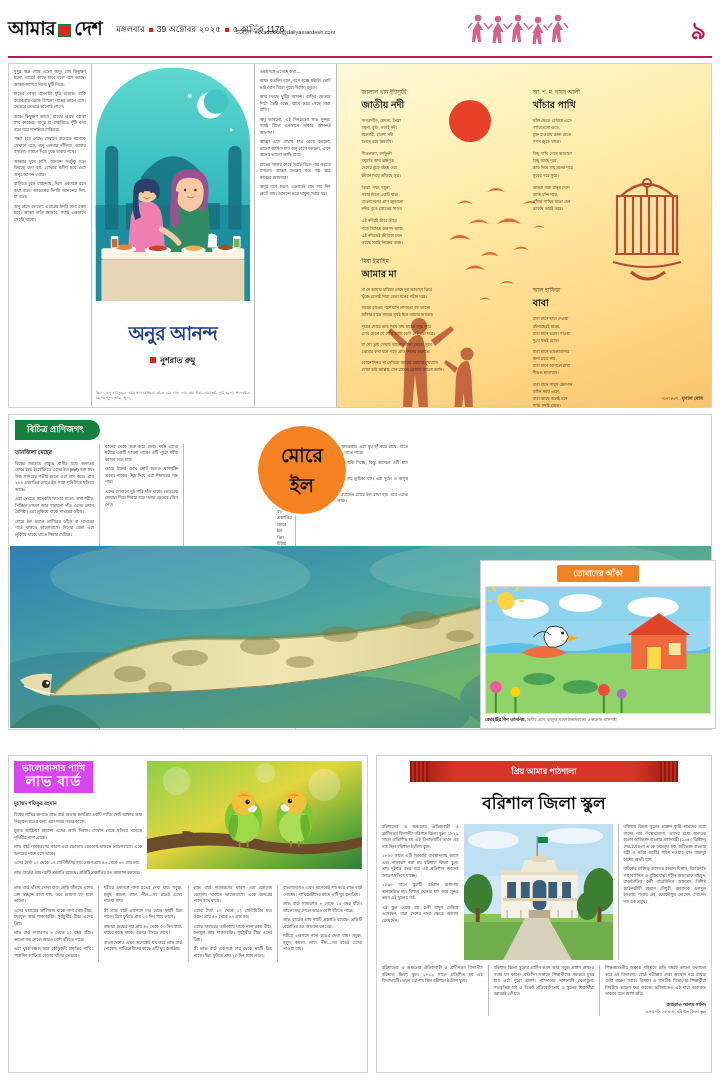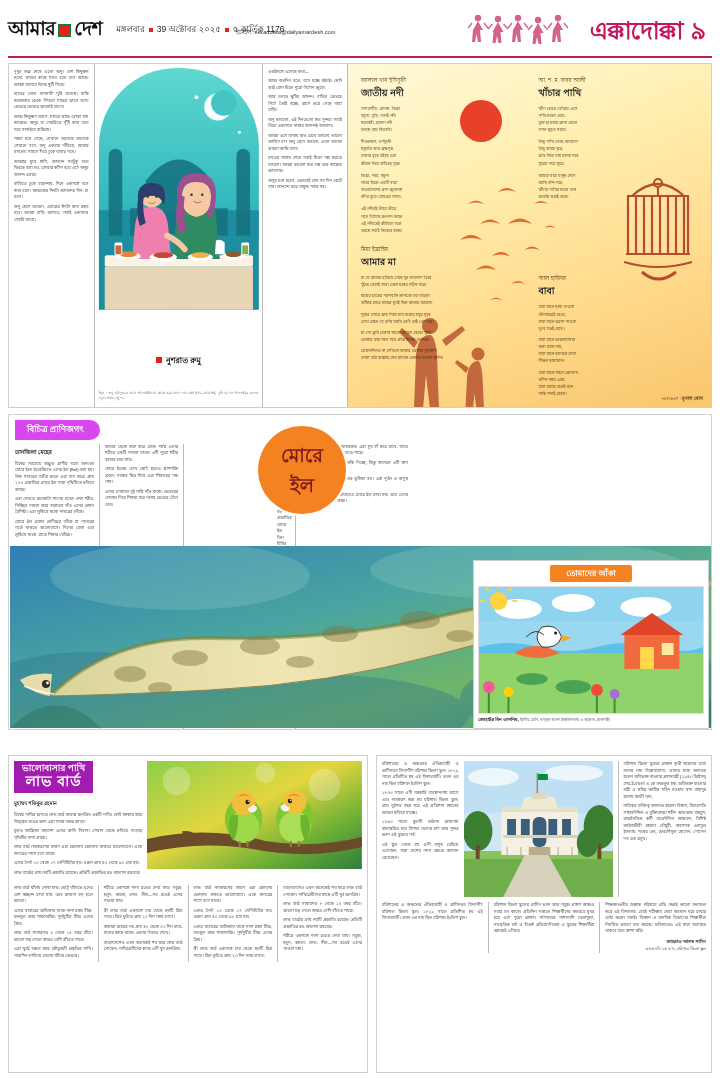--- a/index.html
+++ b/index.html
@@ -33,21 +33,21 @@
   .col-rule{border-left:0.6px solid #bbb;}
   .body-text{font-size:4.2px;line-height:1.55;color:#1a1a1a;text-align:justify;}
   .body-text p{margin:0 0 3px 0;}
 
   
   .topblock{display:flex;height:345px;border:0.8px solid #cfcfcf;box-sizing:border-box;}
   .tb-col{padding:5px 5px;box-sizing:border-box;}
   .tb-c1{width:86px;}
   .tb-art{width:172px;position:relative;padding:0;}
   .tb-c3{width:86px;}
-  .poemzone{width:362px;background:linear-gradient(160deg,#fff9d9 0%,#ffeeae 35%,#ffd98a 70%,#f8c56c 100%);position:relative;overflow:hidden;padding:4px;}
+  .poemzone{width:362px;background:linear-gradient(160deg,#fff9d9 0%,#ffeeae 35%,#ffd98a 70%,#f8c56c 100%);position:relative;overflow:hidden;padding:16px;}
 
   .illus{position:absolute;inset:0;}
   .headline{position:absolute;left:0;right:0;bottom:40px;text-align:center;}
   .headline .h{font-size:19px;font-weight:bold;color:#1d3f8f;letter-spacing:-.5px;}
   .headline .byl{font-size:8px;font-weight:bold;color:#111;margin-top:3px;display:flex;align-items:center;justify-content:center;gap:4px;}
   .cap-illus{position:absolute;left:4px;right:4px;bottom:5px;font-size:3.6px;color:#444;text-align:justify;line-height:1.5;}
 
   .poemcols{display:flex;height:100%;position:relative;z-index:2;}
   .pcol{width:50%;padding:8px 9px;box-sizing:border-box;}
   .poem{margin-bottom:11px;}
@@ -56,42 +56,42 @@
   .poem .plines{font-size:4.1px;line-height:1.75;color:#30230f;}
   .credit{position:absolute;right:8px;bottom:4px;font-size:4.4px;color:#4a3310;z-index:3;}
   .credit b{font-size:4.8px;}
 
   
   .sun{position:absolute;left:112px;top:36px;width:42px;height:42px;border-radius:50%;background:#e8412a;z-index:1;}
 
   
   .eelblock{margin-top:6px;border:0.8px solid #cfcfcf;box-sizing:border-box;height:316px;position:relative;overflow:hidden;}
   .eel-head{display:flex;}
-  .redtab{background:#d946ef;color:#fff;font-size:8.5px;font-weight:bold;padding:3px 16px 3px 12px;border-radius:0 14px 14px 0;margin:5px 0 0 6px;}
+  .redtab{background:#15803d;color:#fff;font-size:8.5px;font-weight:bold;padding:3px 16px 3px 12px;border-radius:0 14px 14px 0;margin:5px 0 0 6px;}
   .eel-cols{display:flex;padding:4px 6px 0 6px;box-sizing:border-box;}
   .ecol{width:84px;padding-right:5px;box-sizing:border-box;}
   .ecol.wide{width:118px;}
   .eauthor{font-size:5.6px;font-weight:bold;color:#111;margin:4px 0 4px 0;}
   .eelbadge{position:absolute;left:258px;top:426px;width:0;}
-  .badge-circle{width:88px;height:88px;border-radius:50%;background:#f58220;display:flex;flex-direction:column;align-items:center;justify-content:center;color:#7f1d1d;font-weight:bold;line-height:1;box-shadow:0 0 0 2px #fff;}
+  .badge-circle{width:88px;height:88px;border-radius:50%;background:#f58220;display:flex;flex-direction:column;align-items:center;justify-content:center;color:#0f172a;font-weight:bold;line-height:1;box-shadow:0 0 0 2px #fff;}
   .badge-circle .l1{font-size:19px;}
   .badge-circle .l2{font-size:19px;margin-top:11px;}
   .eelphoto{position:absolute;left:1px;right:1px;bottom:1px;height:182px;}
 
   
-  .kidsart{position:absolute;right:11px;top:560px;width:236px;border:0.8px solid #cfcfcf;box-sizing:border-box;background:#fff;padding:4px;}
+  .kidsart{position:absolute;right:4px;top:560px;width:236px;border:0.8px solid #cfcfcf;box-sizing:border-box;background:#fff;padding:4px;}
   .art-ribbon{display:flex;justify-content:center;}
   .ribbon{background:#f58220;color:#fff;font-size:8px;font-weight:bold;padding:2px 16px;border-radius:2px;position:relative;}
   .artimg{height:126px;margin-top:4px;position:relative;overflow:hidden;border:0.5px solid #ddd;}
   .artcap{font-size:3.8px;color:#333;margin-top:3px;line-height:1.45;}
   .artcap b{font-size:4.6px;color:#000;}
 
   
   .lovebird{position:absolute;left:8px;top:755px;width:360px;height:318px;border:0.8px solid #cfcfcf;box-sizing:border-box;padding:5px;}
-  .greenbox{background:#a21caf;color:#fff;padding:3px 8px 4px 8px;display:inline-block;text-align:center;line-height:1.1;}
+  .greenbox{background:#d946ef;color:#fff;padding:3px 8px 4px 8px;display:inline-block;text-align:center;line-height:1.1;}
   .greenbox .g1{font-size:9px;font-weight:bold;}
   .greenbox .g2{font-size:14px;font-weight:bold;letter-spacing:1px;}
   .lb-top{display:flex;gap:5px;}
   .lb-author{font-size:5px;font-weight:bold;color:#111;margin-top:7px;}
   .lb-photo{width:218px;height:108px;position:relative;overflow:hidden;}
   .lb-cols{display:flex;gap:5px;margin-top:6px;}
   .lb-cols .c{width:86px;}
 
   
   .school{position:absolute;right:8px;top:755px;width:336px;height:318px;border:0.8px solid #cfcfcf;box-sizing:border-box;padding:5px;}
@@ -157,21 +157,20 @@
         <g transform="translate(80,0)">
           <circle cx="10" cy="8" r="3.2"></circle>
             <path d="M10 11 l-5 9 h10 z"></path>
             <path d="M5 20 l-1 12 h3 l1.5-8 1.5 8 h3 l-1-12z"></path>
           <path d="M4 13 l-4 5 M16 13 l4 5" stroke="#c2185b" stroke-width="1.4" fill="none"></path>
         </g>
       </g>
     </svg>
 
     <div class="sectiontitle">
-      <span class="t">এক্কাদোক্কা</span>
       <span class="n">৯</span>
     </div>
   </div>
   <div class="rule"></div>
 
   <div class="topblock">
 
     <div class="tb-col tb-c1">
       <div class="body-text">
         <p>দুপুর অম্ল শেষে এলো অনু। বেশ কিছুক্ষণ হলো, মায়ের কাছে যাবে বলে বসে আছে। আব্বা আসবে ঈদের ছুটি নিয়ে।</p>
@@ -243,20 +242,21 @@
           <ellipse cx="142" cy="197" rx="12" ry="4" fill="#fff"></ellipse>
             <ellipse cx="142" cy="195" rx="8" ry="3" fill="#8e5b2e"></ellipse>
           <rect x="20" y="183" width="8" height="13" rx="1.5" fill="#fff"></rect>
             <rect x="21" y="186" width="6" height="9" fill="#d8632e"></rect>
           <rect x="150" y="183" width="8" height="13" rx="1.5" fill="#fff"></rect>
             <rect x="151" y="186" width="6" height="9" fill="#7fb24a"></rect>
           <path d="M124 181 q5 -2 9 2 v12 h-10 z" fill="#fff"></path>
         </g>
       </svg>
       <div class="headline">
+        <div class="h">অনুর আনন্দ</div>
         <div class="byl">
           <span class="sq" style="width:6px;height:6px;background:#e2231a;border:none;"></span>
           <span>নুশরাত রুমু</span>
         </div>
       </div>
       <div class="cap-illus">ছিল : অনু কৌতূহলে এসে পাতকইগুলো ঝাড়ে হয়ে গেল তার লম্বা থরা—নামাজই, তুমি হতো। পাতকইরে ভেতর নতুন জামা, জুতা,</div>
     </div>
 
     <div class="tb-col tb-c3 col-rule">
       <div class="body-text">
@@ -663,20 +663,24 @@
           <p>বাংলাদেশেও এখন অনেকেই শখ করে লাভ বার্ড পোষেন। পাখিপ্রেমীদের কাছে এটি খুব জনপ্রিয়।</p>
           <p>লাভ বার্ড সাধারণত ৮ থেকে ১৫ বছর বাঁচে। ভালো যত্ন পেলে আরও বেশি বাঁচতে পারে।</p>
           <p>লাভ বার্ডের প্রায় নয়টি প্রজাতি রয়েছে। প্রতিটি প্রজাতির রঙ আলাদা রকমের।</p>
           <p>শরীরে একসঙ্গে নানা রঙের দেখা যায়। সবুজ, হলুদ, কমলা, লাল, নীল—সব রঙেই এদের পাওয়া যায়।</p>
         </div>
       </div>
     </div>
   </div>
 
   <div class="school">
+    <div style="padding:0 22px">
+      <div class="schoolribbon">প্রিয় আমার পাঠশালা</div>
+    </div>
+    <div class="schooltitle">বরিশাল জিলা স্কুল</div>
     <div class="sc-cols">
       <div class="c">
         <div class="body-text">
           <p>বরিশালের এ অঞ্চলের ঐতিহ্যবাহী ও প্রাচীনতম বিদ্যাপীঠ বরিশাল জিলা স্কুল। ১৮২৯ সালে প্রতিষ্ঠিত হয় এই বিদ্যালয়টি। তখন এর নাম ছিল বরিশাল ইংলিশ স্কুল।</p>
           <p>১৮৫৩ সালে এটি সরকারি ব্যবস্থাপনায় আসে এবং নামকরণ করা হয় বরিশাল জিলা স্কুল। প্রায় দুইশত বছর ধরে এই প্রতিষ্ঠান জ্ঞানের আলো ছড়িয়ে যাচ্ছে।</p>
           <p>১৮৬৩ সালে স্কুলটি বর্তমান জায়গায় স্থানান্তরিত হয়। বিশাল খেলার মাঠ আর সুন্দর ভবন এই স্কুলের গর্ব।</p>
           <p>এই স্কুল থেকে বহু গুণী মানুষ বেরিয়ে এসেছেন, যারা দেশের নানা ক্ষেত্রে অবদান রেখেছেন।</p>
         </div>
       </div>
       <div class="sc-photo">

